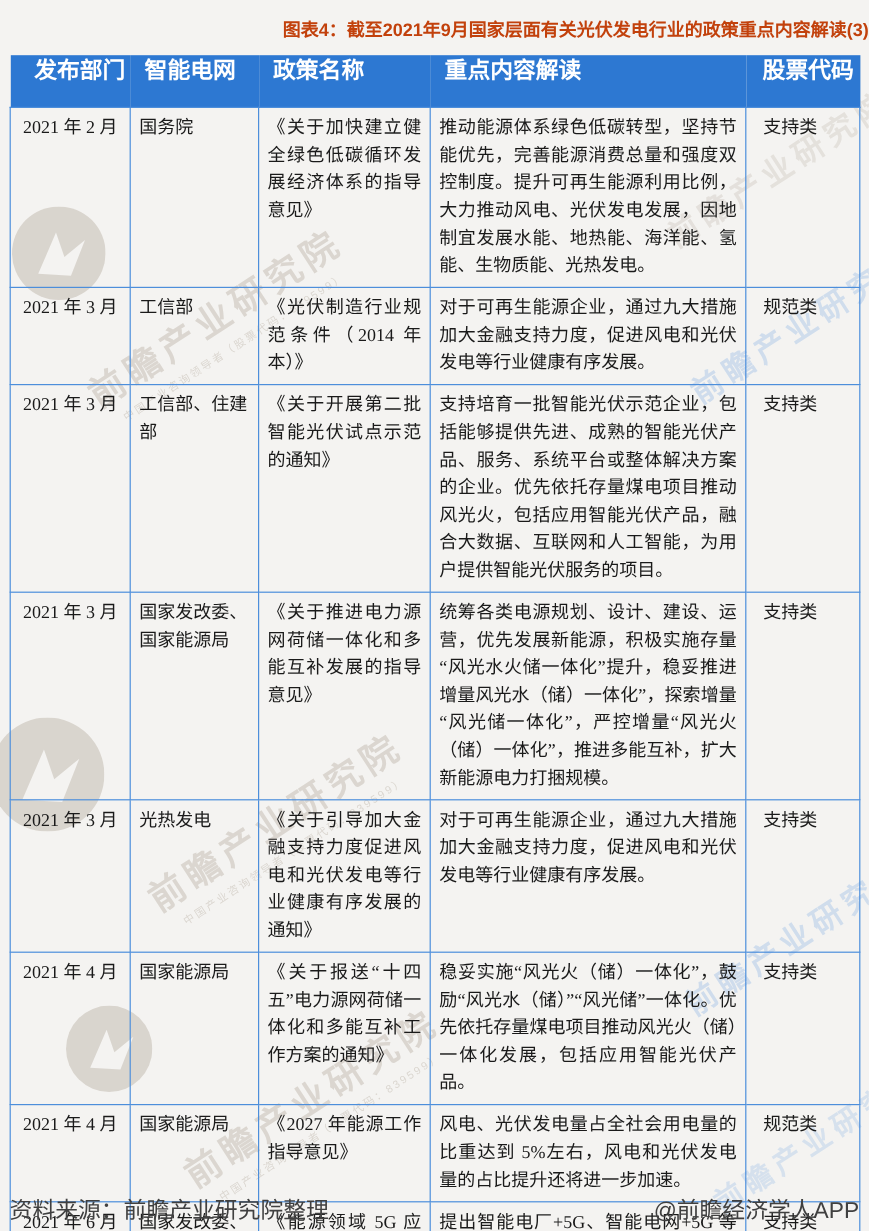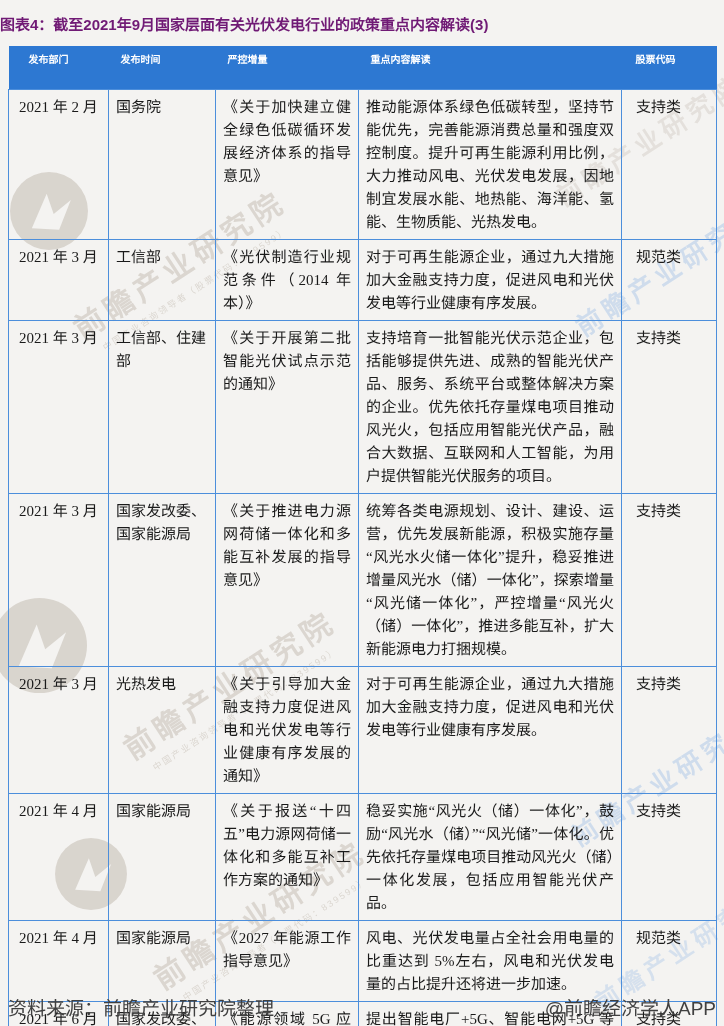--- a/index.html
+++ b/index.html
@@ -32,42 +32,42 @@
     white-space:nowrap;opacity:.85;text-align:center;
   }
   .wm .sub{display:block;font-size:9px;letter-spacing:2px;font-weight:normal;margin-top:2px;}
   .wm.blue{color:var(--wm-blue);}
   .wm-logo{position:absolute;z-index:0;color:var(--wm-gray);opacity:.9;}
 
   
   .chart-title{
     position:relative;z-index:2;
     padding-top:13px;
-    text-align:left;
-    font-family:"Liberation Sans", sans-serif;
-    font-weight:bold;font-size:15px;color:#701a75;
+    text-align:right;
+    font-family:"Liberation Sans", sans-serif;
+    font-weight:bold;font-size:15px;color:#c2410c;
   }
 
   
   table.policy{
     position:relative;z-index:1;
     margin:12px 8px 0 8px;
     width:708px;
     border-collapse:collapse;
     table-layout:fixed;
     font-size:15px;
     line-height:23px;
   }
   col.c1{width:100px;} col.c2{width:107px;} col.c3{width:143px;}
   col.c4{width:263px;} col.c5{width:95px;}
   thead th{
     background:var(--header-bg);
     color:#fff;
     font-family:"Liberation Sans", sans-serif;
-    font-weight:bold;font-size:10px;
+    font-weight:bold;font-size:19px;
     text-align:left;
     height:28px;
     padding:2px 4px 18px 12px;
     border:none;
   }
   thead th.h1{padding-left:20px;}
   thead th.h5{padding-left:14px;}
   tbody td{
     border:1px solid var(--border);
     vertical-align:top;
@@ -144,22 +144,22 @@
     <colgroup>
         <col class="c1">
         <col class="c2">
         <col class="c3">
         <col class="c4">
         <col class="c5">
       </colgroup>
     <thead>
       <tr>
         <th class="h1">发布部门</th>
-        <th>发布时间</th>
-        <th>严控增量</th>
+        <th>智能电网</th>
+        <th>政策名称</th>
         <th>重点内容解读</th>
         <th class="h5">股票代码</th>
       </tr>
     </thead>
     <tbody>
       <tr class="r1">
         <td class="date">2021 年 2 月</td>
         <td class="dept">国务院</td>
         <td class="policy-name">《关于加快建立健全绿色低碳循环发展经济体系的指导意见》</td>
         <td class="content">推动能源体系绿色低碳转型，坚持节能优先，完善能源消费总量和强度双控制度。提升可再生能源利用比例，大力推动风电、光伏发电发展，因地制宜发展水能、地热能、海洋能、氢能、生物质能、光热发电。</td>

